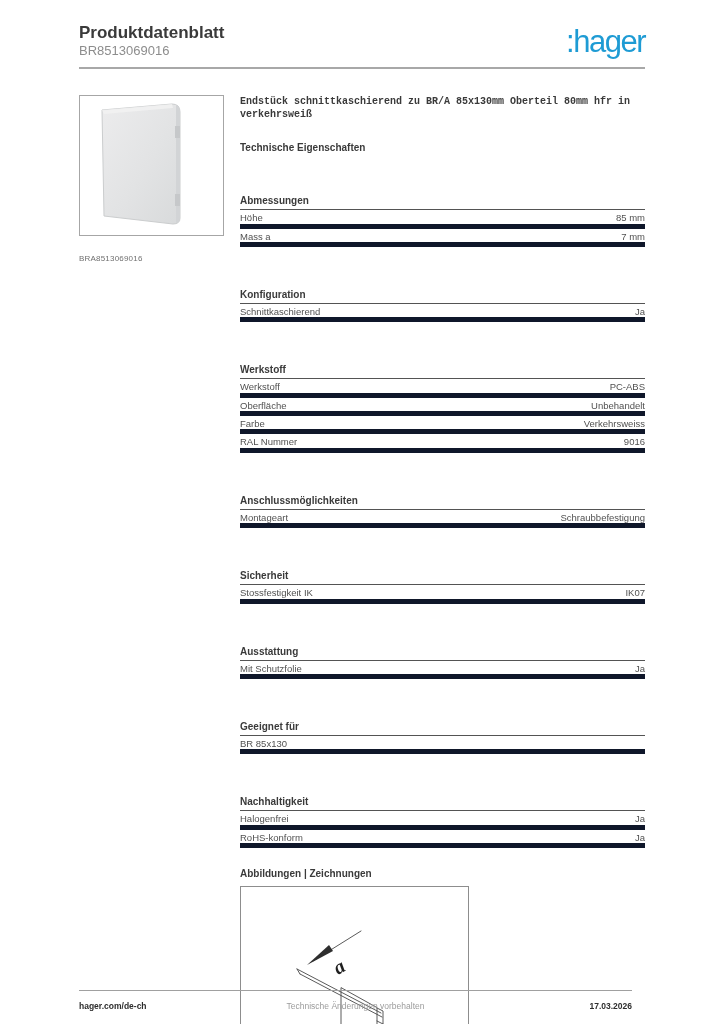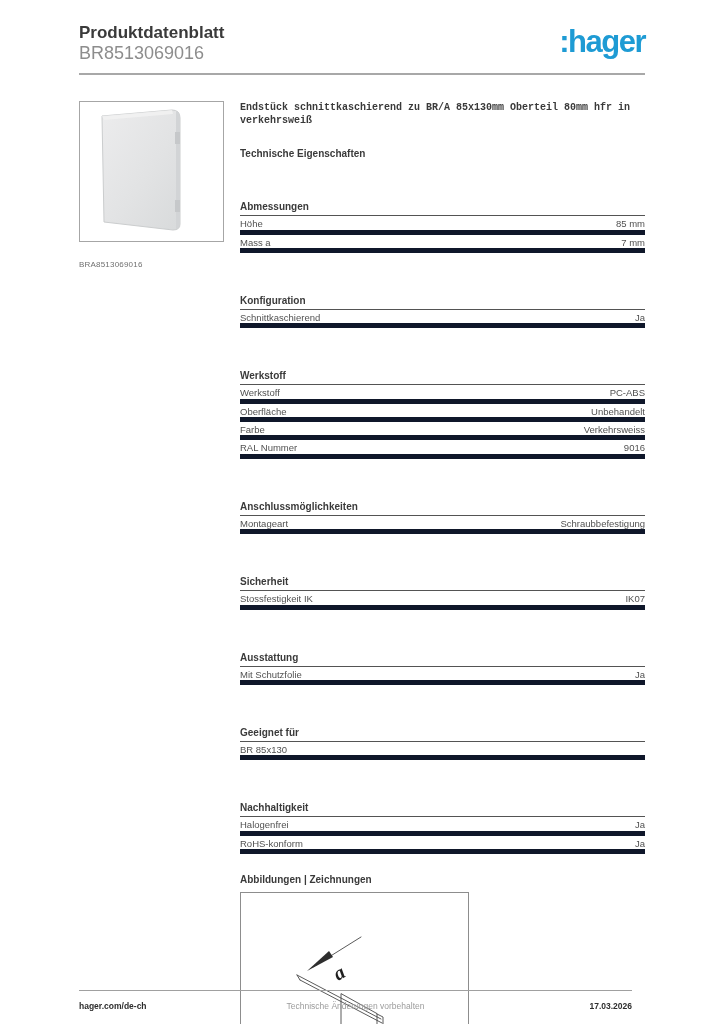--- a/index.html
+++ b/index.html
@@ -15,22 +15,22 @@
     overflow: hidden;
   }
   
   .header {
     display: flex;
     justify-content: space-between;
     align-items: flex-start;
     padding: 23px 57px 0 57px;
   }
   .doc-type { font-size: 17px; font-weight: bold; color: #3a3a3a; line-height: 1.15; }
-  .product-code { font-size: 18px; color: #8d8d8d; line-height: 1.2; }
-  .logo { font-size: 31px; font-weight: bold; color: #1e9bd4; letter-spacing: -1.5px; line-height: 1; margin-top: 3px; }
+  .product-code { font-size: 13px; color: #8d8d8d; line-height: 1.2; }
+  .logo { font-size: 31px; font-weight: normal; color: #1e9bd4; letter-spacing: -1.5px; line-height: 1; margin-top: 3px; }
   .header-rule { margin: 9px 57px 0 57px; border-bottom: 2px solid #a8a8a8; }
   
   .content { display: flex; padding: 26px 57px 0 57px; }
   .left-col { width: 145px; flex-shrink: 0; margin-right: 16px; }
   .image-box {
     width: 145px; height: 141px;
     border: 1px solid #a6a6a6;
     background: #ffffff;
   }
   .image-caption { font-size: 8px; color: #707070; margin-top: 18px; letter-spacing: 0.2px; }

